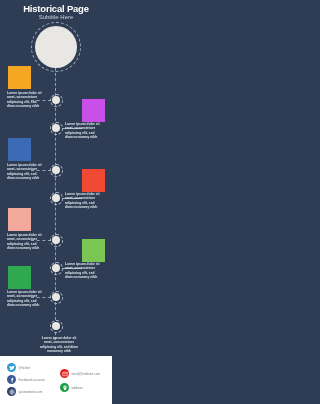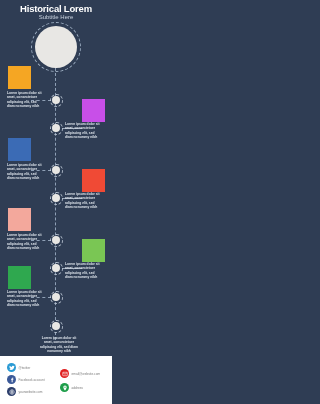--- a/index.html
+++ b/index.html
@@ -135,21 +135,21 @@
     color:#7d7d7d;
     white-space:nowrap;
   }
   .fico svg { display:block; }
 </style>
 </head>
 <body>
 
 <div id="page">
 
-  <div class="title">Historical Lorem</div>
+  <div class="title">Historical Page</div>
   <div class="subtitle">Subtitle Here</div>
 
   <div class="hero-ring"></div>
   <div class="hero-circle"></div>
 
   <div class="spine"></div>
 
   <div class="connector" style="left:31px;top:100px;width:20px;"></div>
   <div class="sq" style="left:8px;top:66px;background:#f5a623;"></div>
   <div class="txt left" style="top:91px;">Lorem ipsum dolor sit amet, consectetuer adipiscing elit, sed diam nonummy nibh</div>

